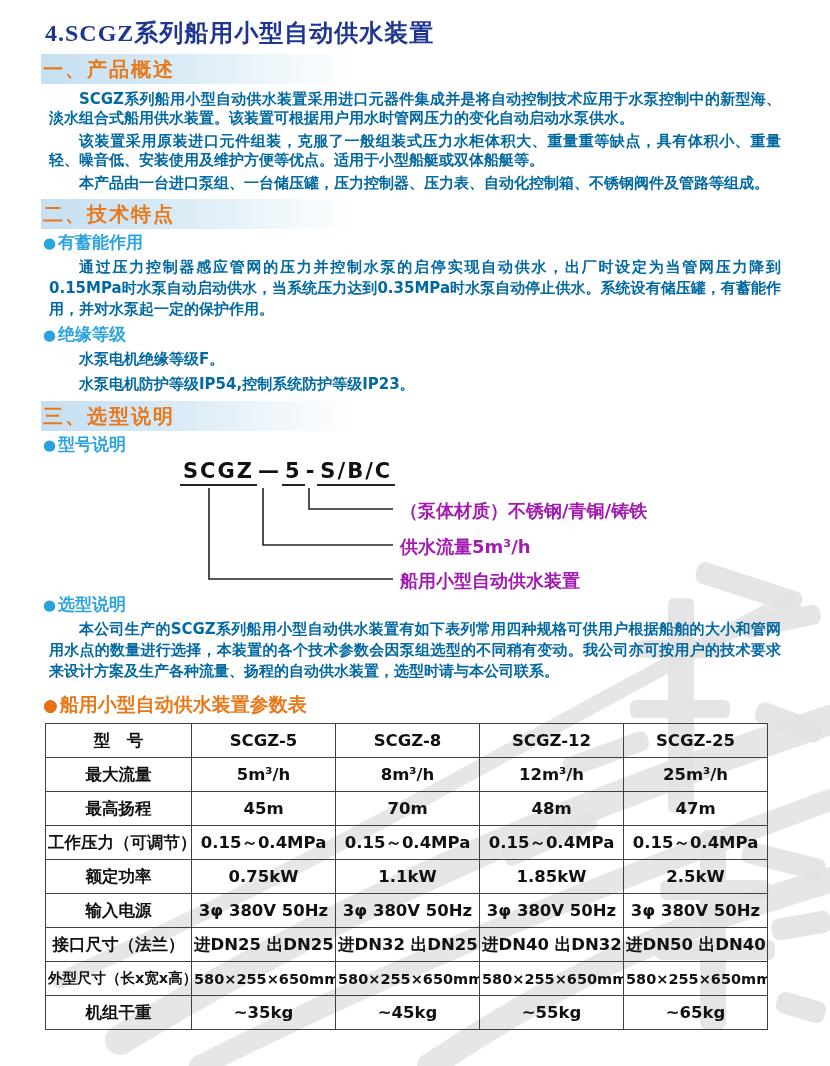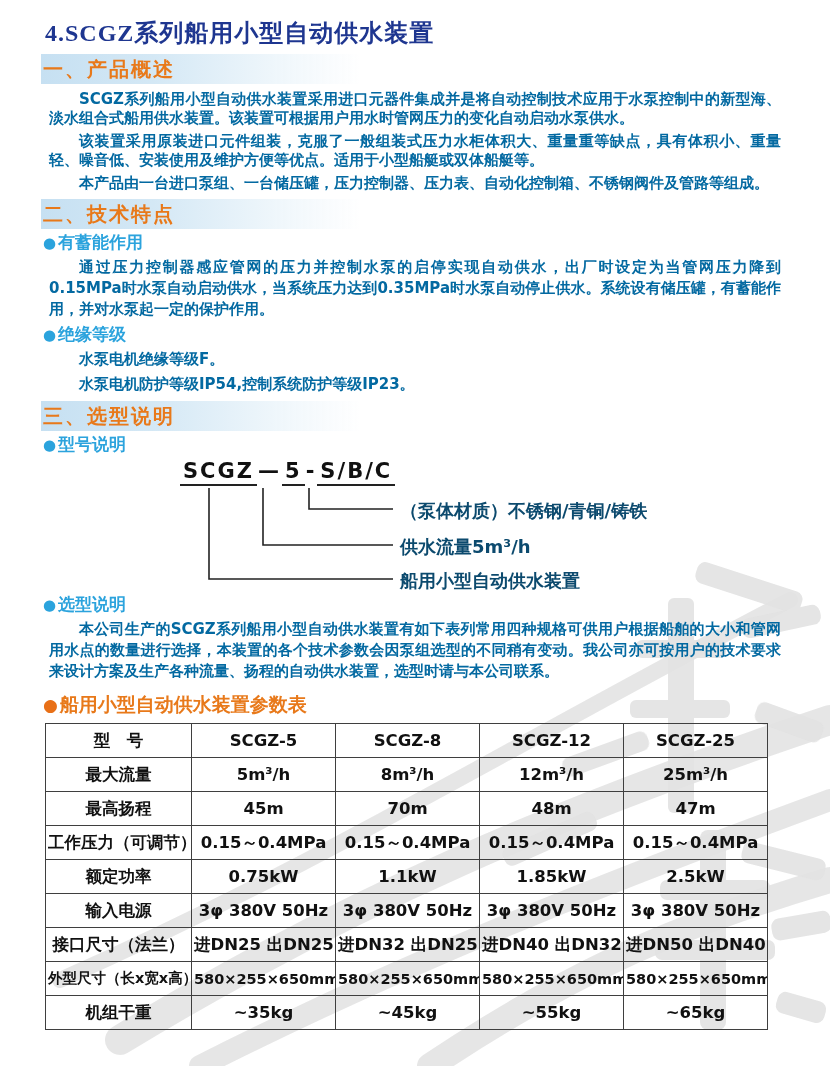--- a/index.html
+++ b/index.html
@@ -35,21 +35,21 @@
 
   
   .diagram{position:relative;height:132px;margin-top:4px;}
   .model-row{
     position:absolute;left:135px;top:0;font-size:21px;font-weight:700;
     letter-spacing:2px;white-space:nowrap;color:#111;
   }
   .model-row .seg{border-bottom:2px solid #222;padding:0 3px 1px 3px;margin-top:15px;}
   .model-row .dash{padding:0 1px;}
   .dlines{position:absolute;left:0;top:0;}
-  .dlabel{position:absolute;left:355px;font-size:18px;font-weight:700;white-space:nowrap;color:#0c4a6e;}
+  .dlabel{position:absolute;left:355px;font-size:18px;font-weight:700;white-space:nowrap;color:#a21caf;}
   .dlabel.l1{top:40px;}
   .dlabel.l2{top:76px;}
   .dlabel.l3{top:110px;text-align:right;}
 
   .table-title{
     margin:10px 0 0 -2px;font-size:19px;line-height:24px;font-weight:700;color:#e8791a;
   }
   .table-title .dot{color:#e87017;font-size:17px;}
 
   table.params{

